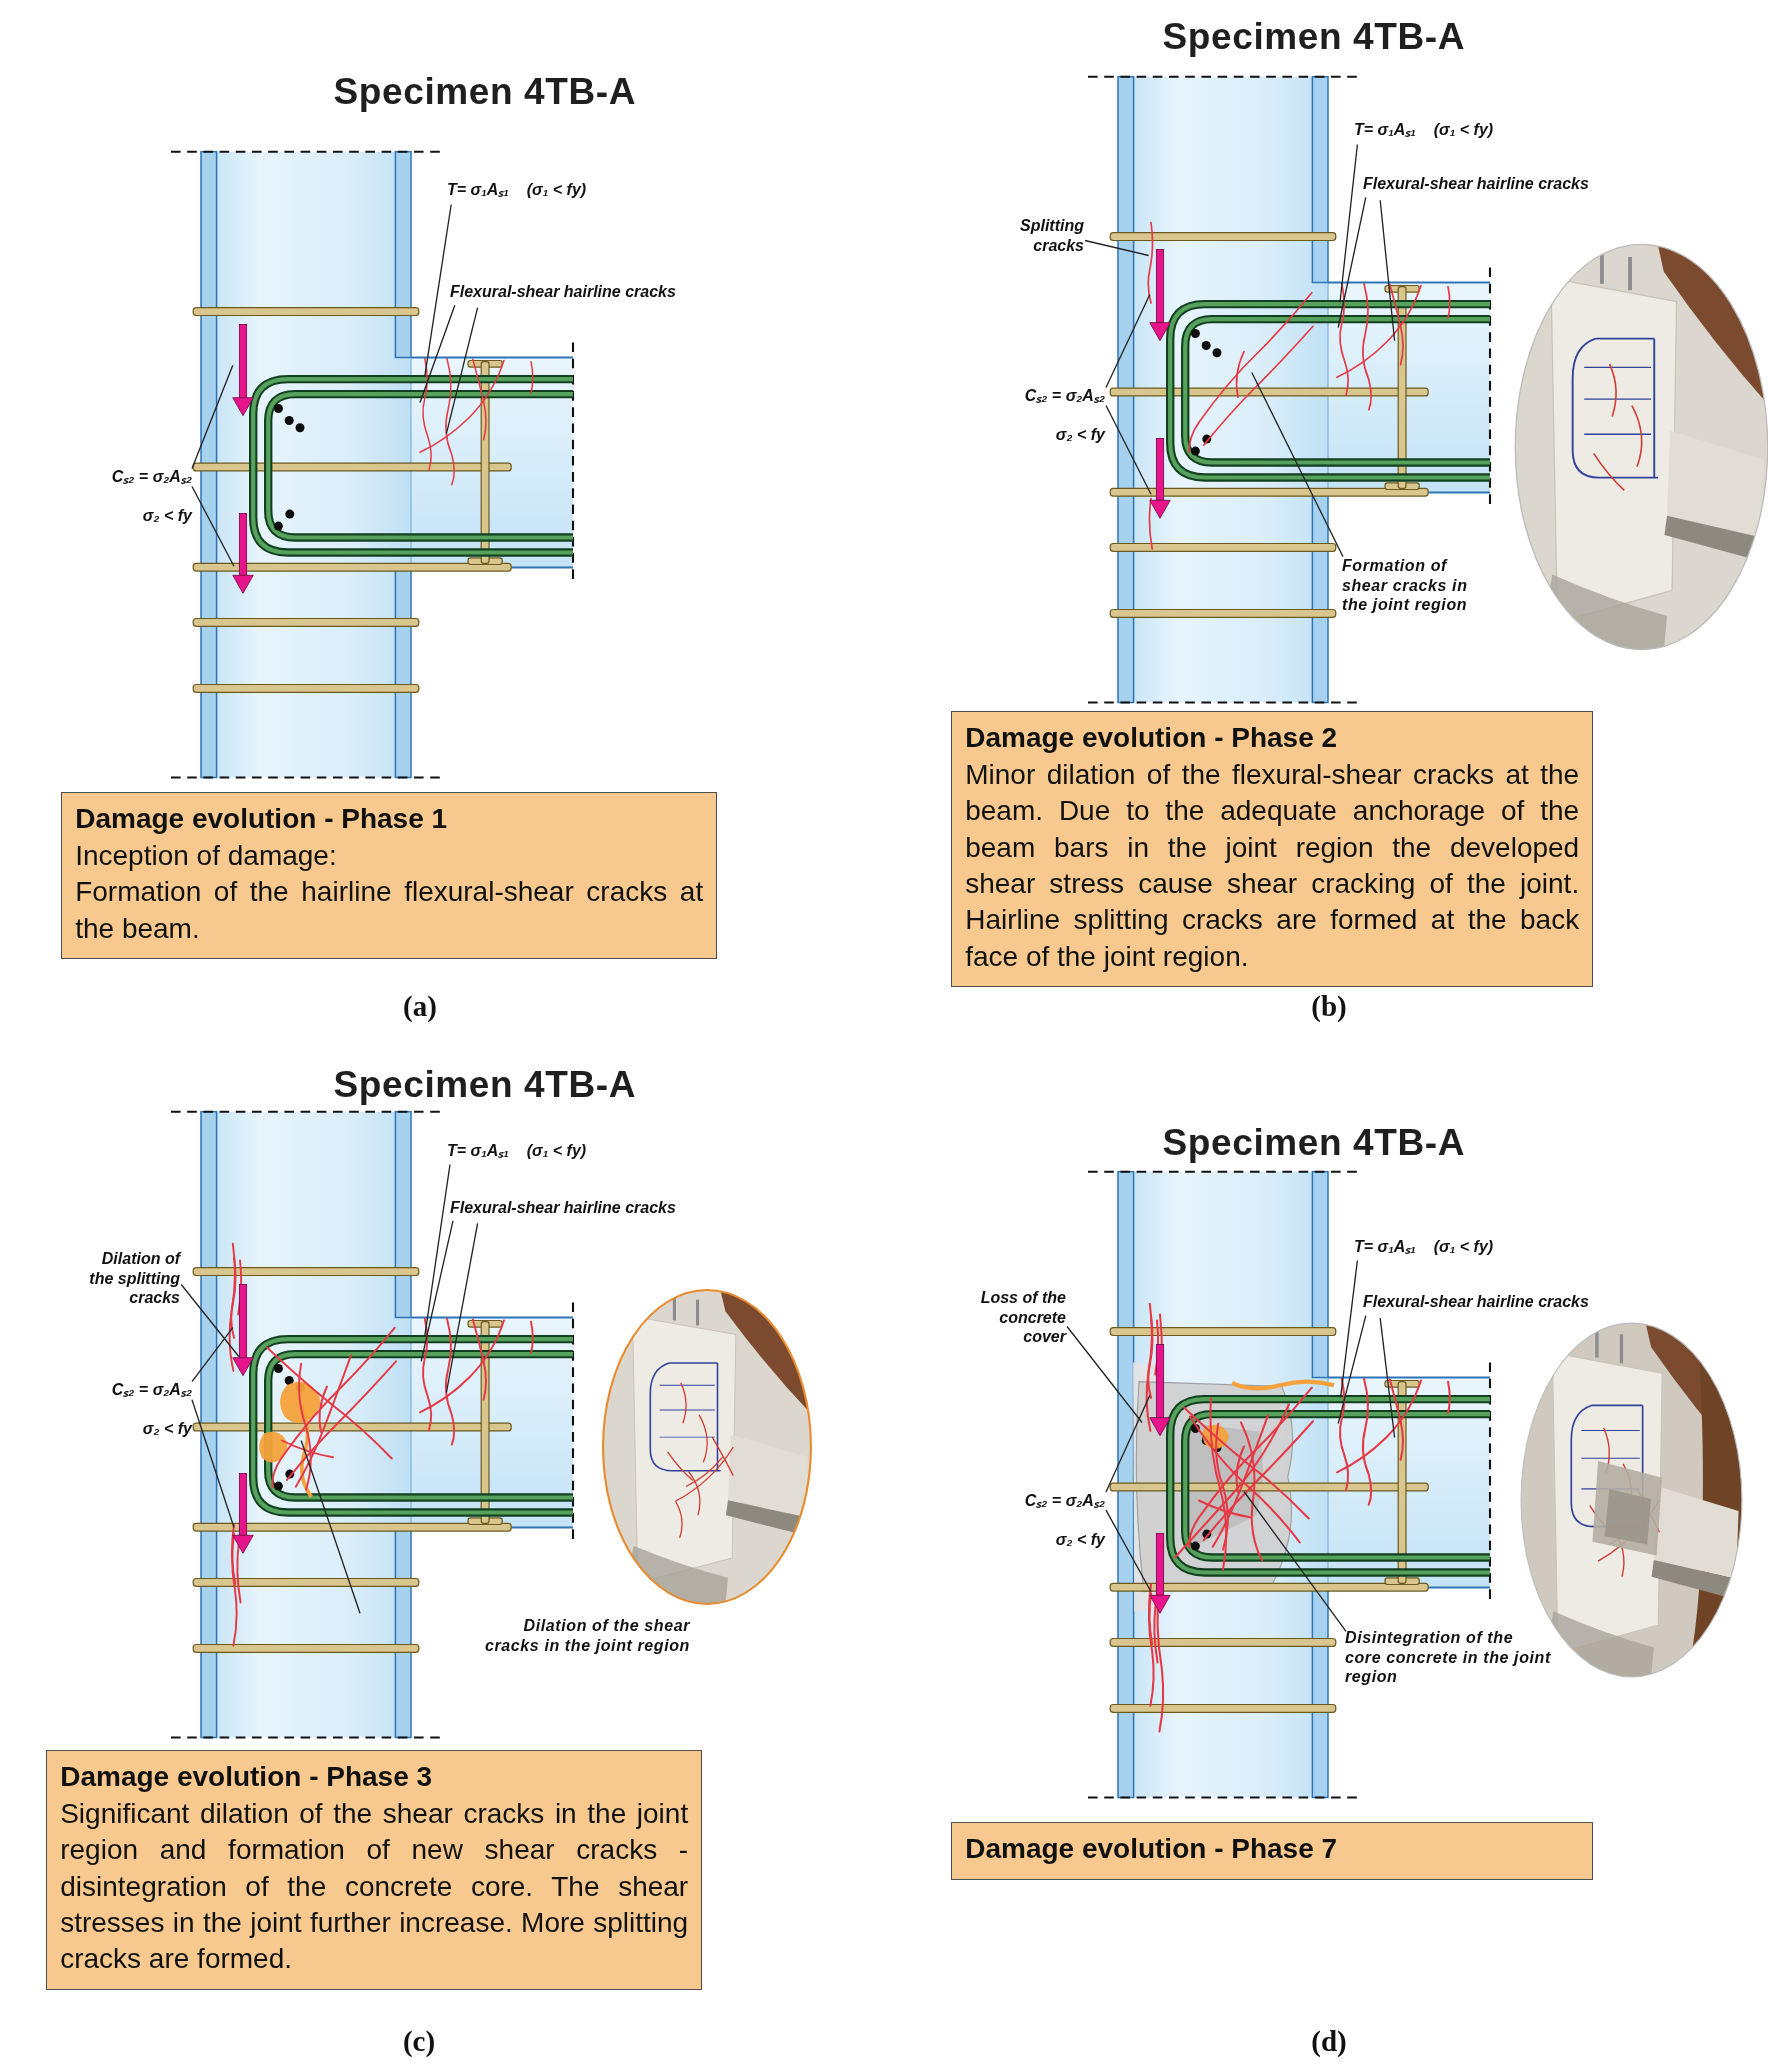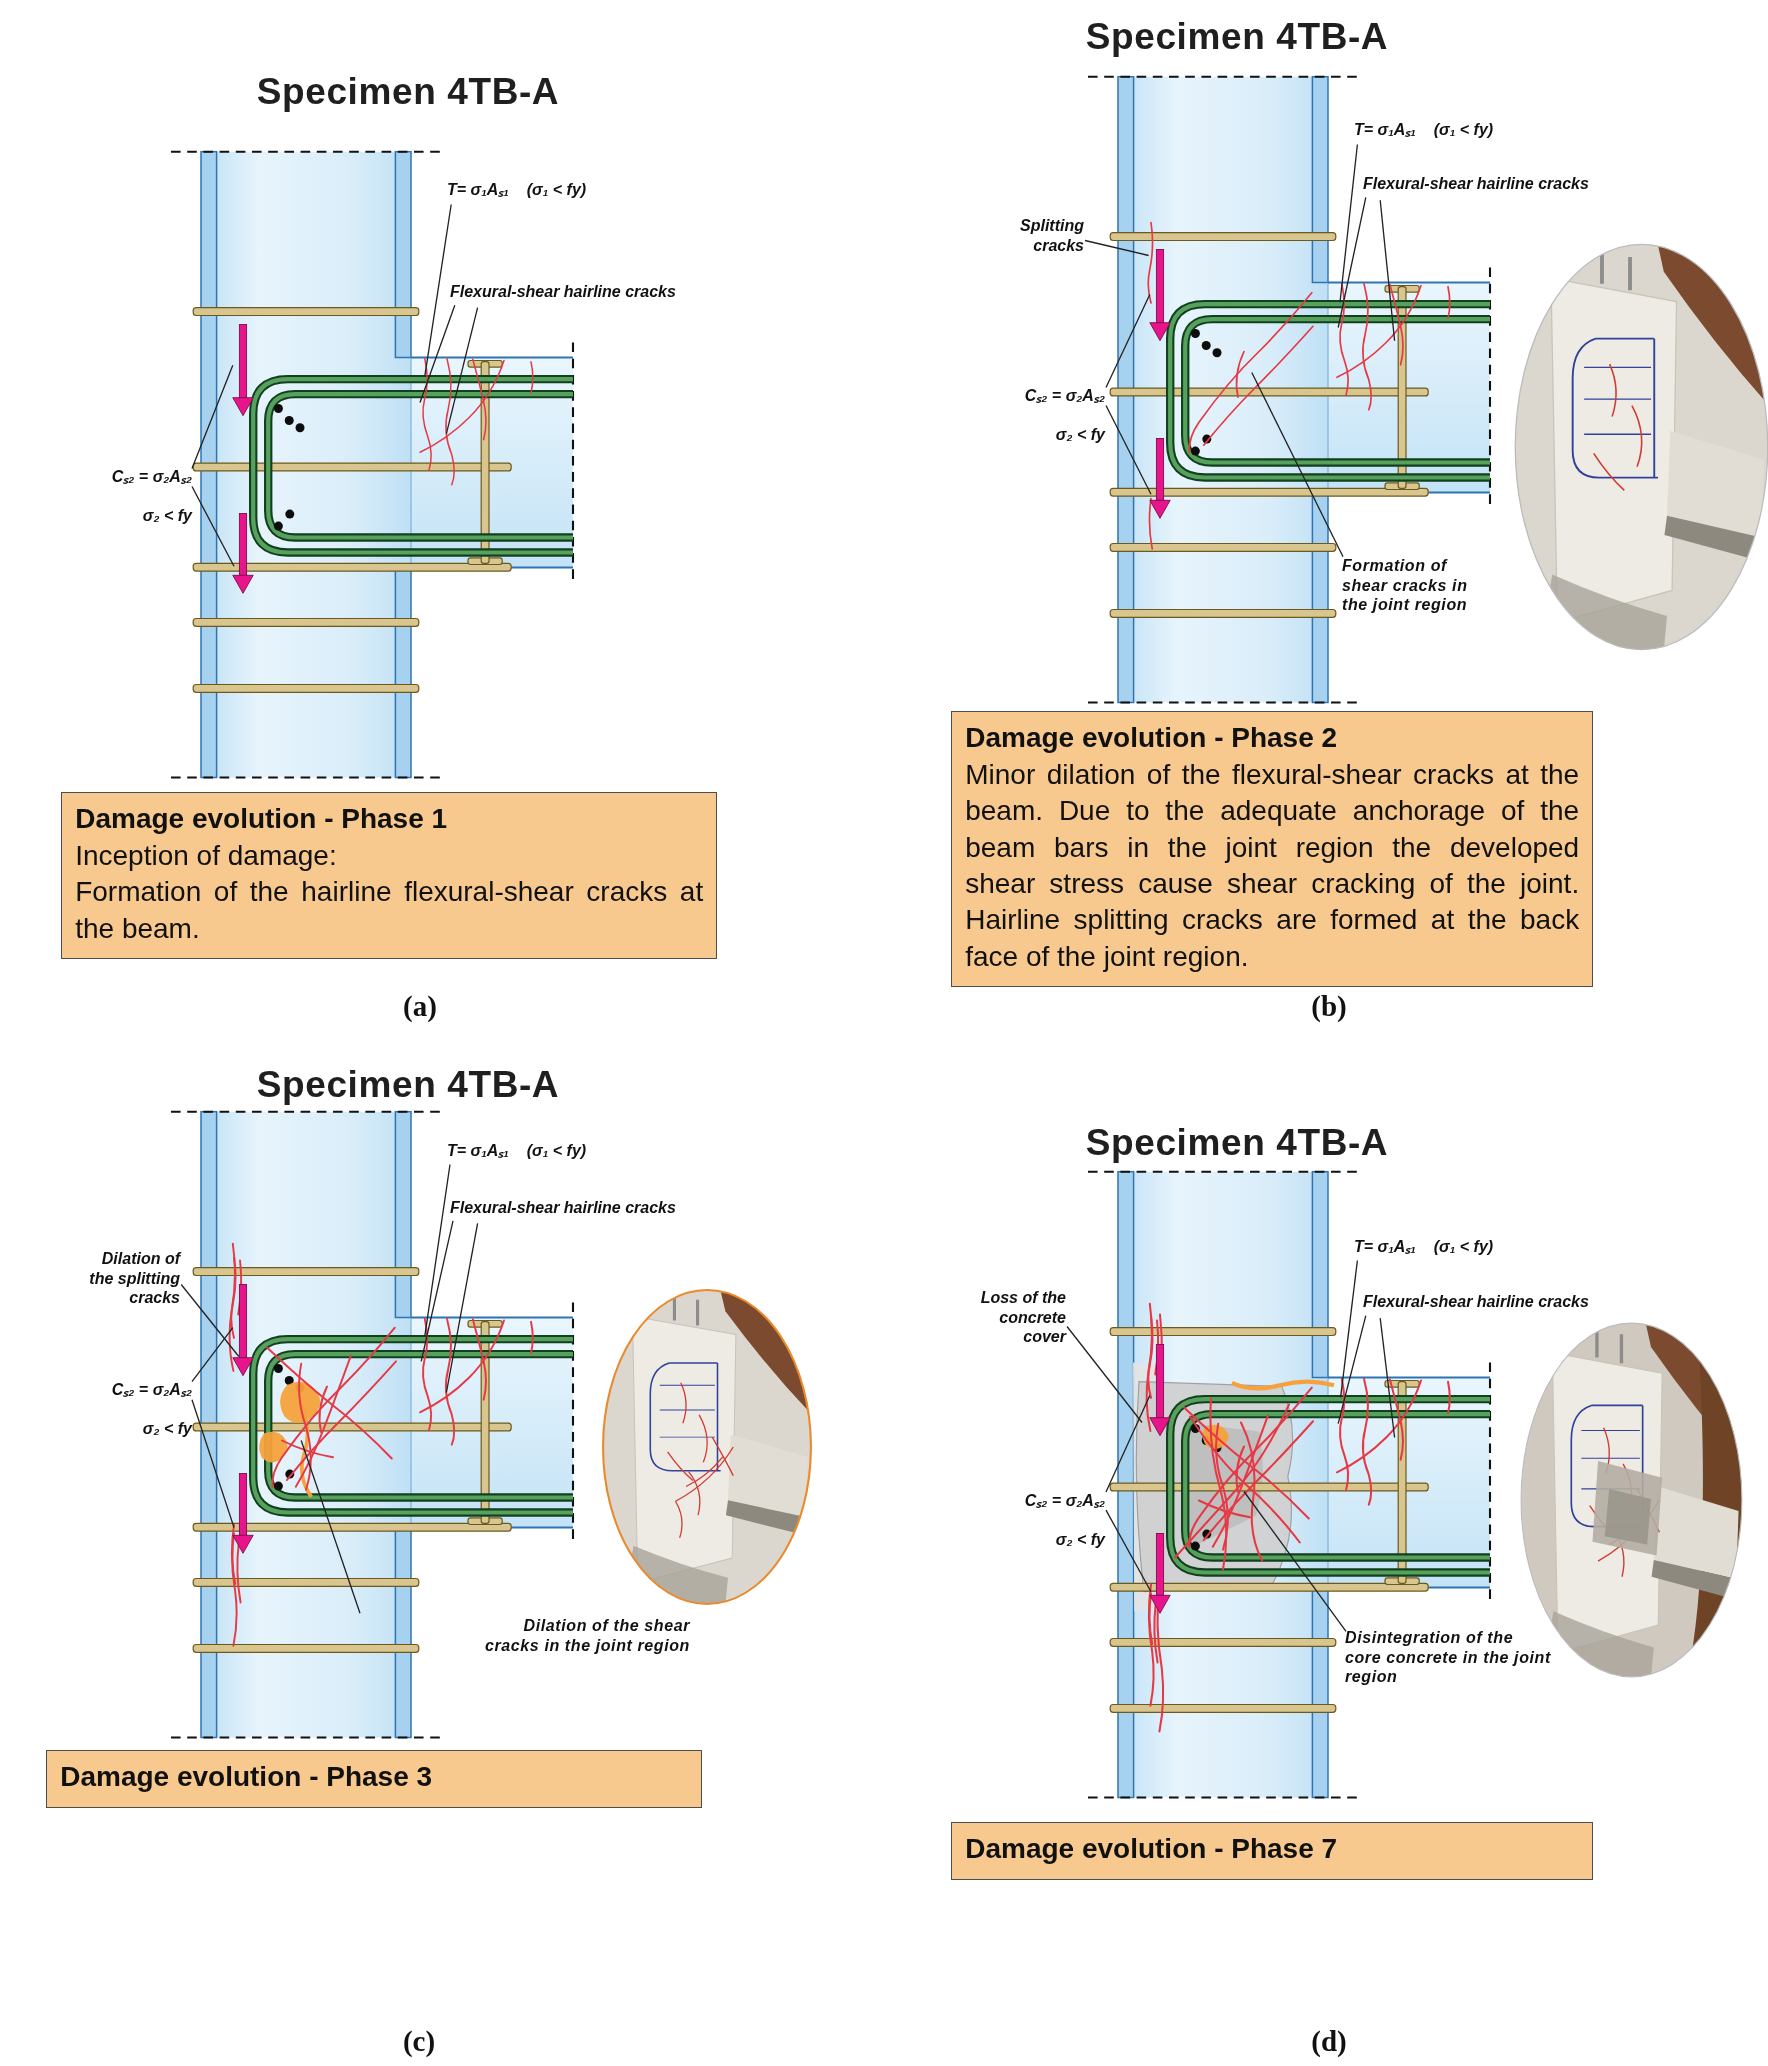--- a/index.html
+++ b/index.html
@@ -1,21 +1,21 @@
 <!DOCTYPE html>
 <html style="--capbg: #f8c98e; --capborder: #4d4d4d;font-size:9.6px"><head>
 <meta charset="utf-8">
 <title>Specimen 4TB-A — Damage evolution phases</title>
 <style>
   html,body{margin:0;padding:0;background:#ffffff;}
   body{width:1769px;height:2066px;position:relative;font-family:"Liberation Sans",sans-serif;color:#111;}
   .page{position:absolute;left:0;top:0;width:1769px;height:2066px;background:#fff;}
   .panel{position:absolute;}
   .abs{position:absolute;}
-  .spec-title{font-size:37px;font-weight:700;color:#1f1f1f;text-align:center;letter-spacing:0.6px;margin:0;}
+  .spec-title{font-size:37px;font-weight:700;color:#1f1f1f;text-align:right;letter-spacing:0.6px;margin:0;}
   .lbl{font-size:16px;font-weight:700;font-style:italic;color:#111;line-height:1.22;white-space:pre-line;}
   .lbl.pre{white-space:pre;}
   .lbl.center{text-align:right;}
   .caption{background:var(--capbg,#f8c98e);border:1.8px solid var(--capborder,#4d4d4d);padding:8.4px 13.2px 10.8px 13.2px;font-size:28px;line-height:1.30;color:#111;}
   .cap-title{font-weight:700;}
   .cap-body{text-align:justify;white-space:pre-line;}
   .panel-letter{font-family:"Liberation Serif",serif;font-size:29px;font-weight:700;text-align:center;color:#111;}
   .diagram svg,.photo svg{display:block;}
 </style>
 </head>
@@ -319,20 +319,21 @@
             <path d="M230,340 q-30,40 -70,60 M250,320 q-40,70 -110,110" fill="none" stroke="#d23b33" stroke-width="2.5"></path>
             <path d="M138,14 V64 M182,22 V74" stroke="#8c8c8c" stroke-width="6"></path>
           </g>
           <ellipse cx="200" cy="320" rx="198" ry="318" fill="none" stroke="#e98b2d" stroke-width="4"></ellipse>
         </svg>
       </div>
     <div class="lbl center abs" style="left:354px;top:559px;width:336px;letter-spacing:0.6px;">Dilation of the shear
 cracks in the joint region</div>
     <div class="caption abs" style="left:46px;top:693px;width:628px;">
       <div class="cap-title">Damage evolution - Phase 3</div>
+      <div class="cap-body">Significant dilation of the shear cracks in the joint region and formation of new shear cracks - disintegration of the concrete core. The shear stresses in the joint further increase. More splitting cracks are formed.</div>
     </div>
     <div class="panel-letter abs" style="left:335px;top:968px;width:168px;">(c)</div>
   </section>
 
   <section class="panel" style="left:898px;top:1057px;width:871px;height:1009px;">
     <h2 class="spec-title abs" style="left:111px;top:65px;width:456px;">Specimen 4TB-A</h2>
     <div class="diagram abs" style="left:163px;top:107px;width:456px;height:649px;">
         <svg xmlns="http://www.w3.org/2000/svg" viewBox="0 0 760 1080" width="456" height="649">
           <defs>
     <linearGradient id="gcol-d" x1="0" y1="0" x2="1" y2="0">

